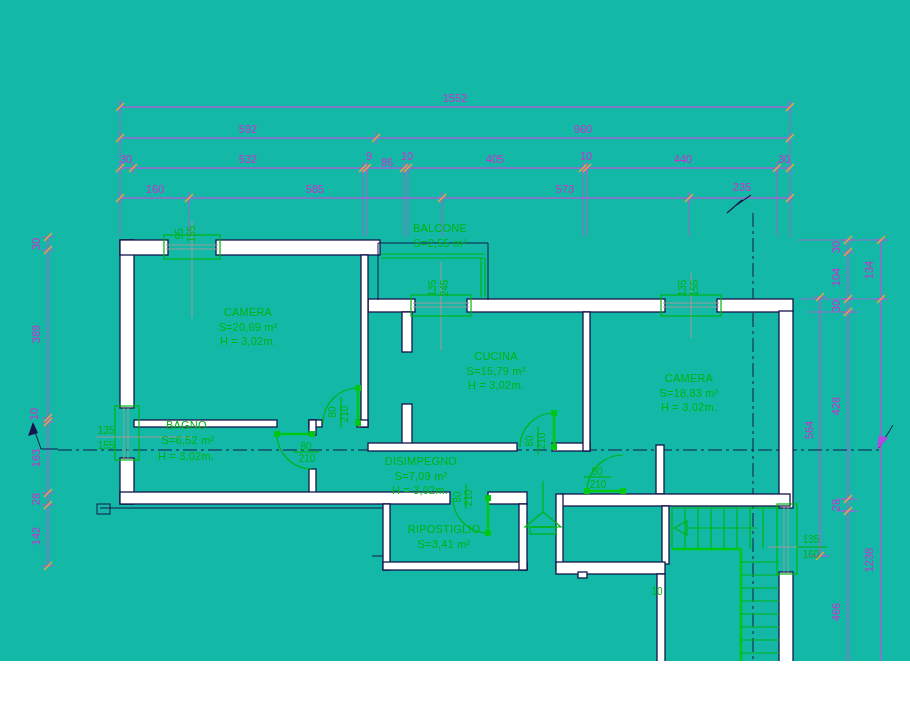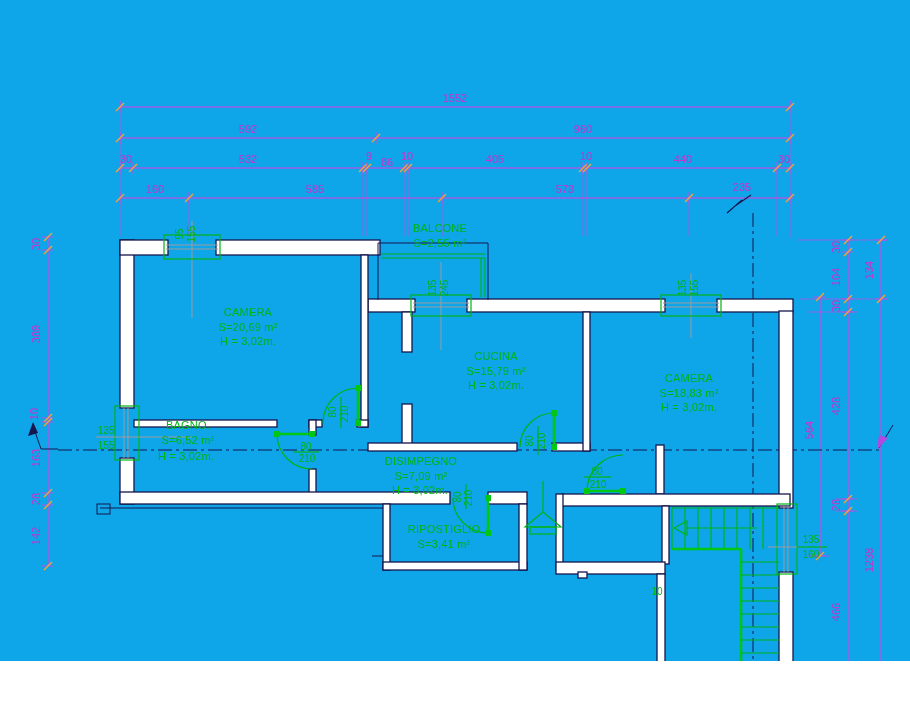--- a/index.html
+++ b/index.html
@@ -1,16 +1,16 @@
 <!DOCTYPE html>
 <html><head>
 <meta charset="utf-8">
 <style>
   html,body{margin:0;padding:0;background:#ffffff;}
-  .stage{position:relative;width:910px;height:661px;background:#0ea5e9;overflow:hidden;
+  .stage{position:relative;width:910px;height:661px;background:#14b8a6;overflow:hidden;
          font-family:"Liberation Sans", sans-serif;}
   svg{position:absolute;left:0;top:0;}
   text{font-family:"Liberation Sans", sans-serif;}
   .dimtx{fill:#cc2fcc;font-size:11px;}
   .grtx{fill:#00b414;font-size:11px;letter-spacing:.2px;}
   .grsm{fill:#00b414;font-size:10px;}
   .dline{stroke:#e23ce2;stroke-width:1;}
   .dthin{stroke:#e23ce2;stroke-width:0.7;opacity:.85;}
   .wall{fill:#ffffff;stroke:#16164e;stroke-width:1.3;}
   .thin{stroke:#16164e;stroke-width:1;fill:none;}

